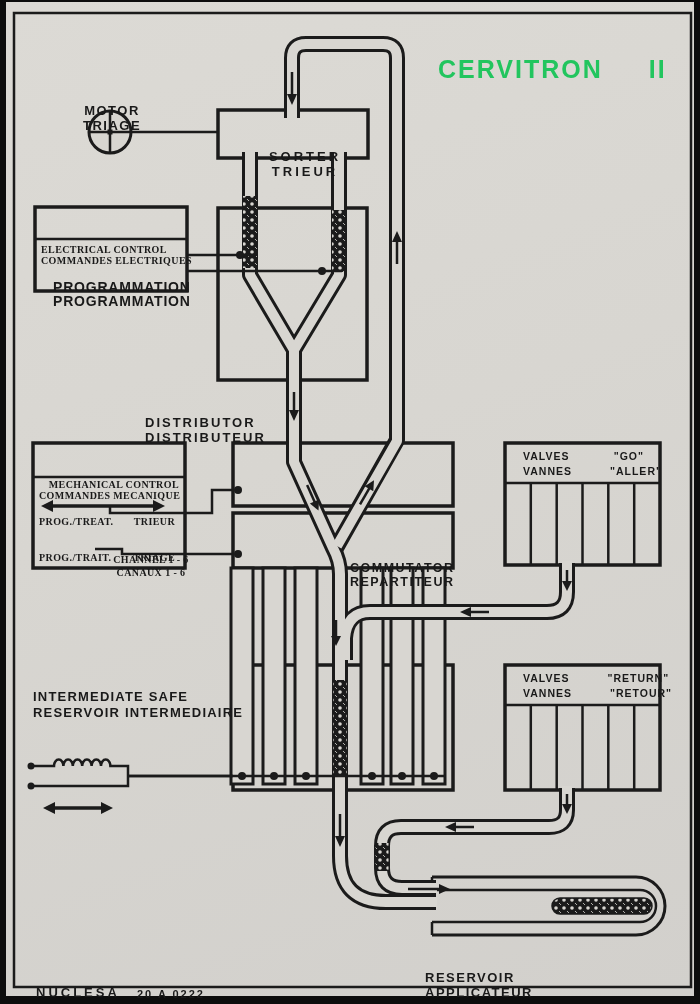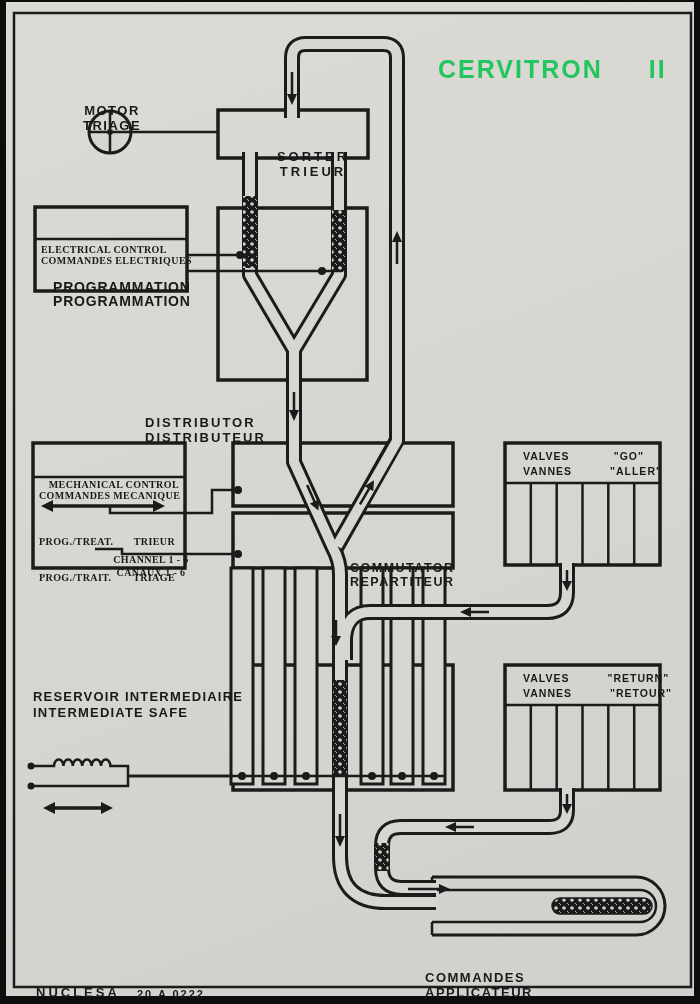--- a/index.html
+++ b/index.html
@@ -221,47 +221,47 @@
   </g>
 </svg>
 
 <div id="title">
   <span>CERVITRON</span>
   <span class="model">II</span>
 </div>
 
 <div class="lbl ctr" style="left:58px;top:72px;width:108px;"><div>MOTOR</div><div>TRIAGE</div></div>
 
-<div class="lbl ctr" style="left:228px;top:118px;width:130px;letter-spacing:3px;padding-left:20px;"><div>SORTER</div><div>TRIEUR</div></div>
+<div class="lbl ctr" style="left:220px;top:118px;width:130px;letter-spacing:3px;padding-left:20px;"><div>SORTER</div><div>TRIEUR</div></div>
 
 <div class="lbl sm" style="left:41px;top:212px;width:144px;"><div>ELECTRICAL CONTROL</div><div>COMMANDES ELECTRIQUES</div></div>
 
 <div class="lbl md" style="left:53px;top:248px;line-height:14px;"><div>PROGRAMMATION</div><div>PROGRAMMATION</div></div>
 
 <div class="lbl" style="left:145px;top:384px;letter-spacing:2px;"><div>DISTRIBUTOR</div><div>DISTRIBUTEUR</div></div>
 
 <div class="lbl sm" style="left:39px;top:447px;width:140px;text-align:right;"><div>MECHANICAL CONTROL</div><div>COMMANDES MECANIQUE</div></div>
 
-<div class="lbl sm" style="left:39px;top:480px;width:136px;line-height:12px;">
+<div class="lbl sm" style="left:39px;top:460px;width:136px;line-height:12px;">
   <div class="row2"><span>PROG./TREAT.</span><span>TRIEUR</span></div>
   <div class="row2"><span>PROG./TRAIT.</span><span>TRIAGE</span></div>
 </div>
 
 <div class="lbl sm ctr" style="left:36px;top:521px;width:146px;line-height:13px;padding-left:42px;"><div>CHANNEL 1 - 6</div><div>CANAUX 1 - 6</div></div>
 
 <div class="valves-head" style="left:505px;top:449px;">
   <div class="row2"><span>VALVES</span><span>"GO"</span></div>
   <div class="row2"><span>VANNES</span><span>"ALLER"</span></div>
 </div>
 
 <div class="lbl" style="left:350px;top:529px;font-size:12.5px;line-height:14px;"><div>COMMUTATOR</div><div>REPARTITEUR</div></div>
 
-<div class="lbl" style="left:33px;top:657px;letter-spacing:1.2px;line-height:15.5px;"><div>RESERVOIR INTERMEDIAIRE</div><div>INTERMEDIATE SAFE</div></div>
+<div class="lbl" style="left:33px;top:657px;letter-spacing:1.2px;line-height:15.5px;"><div>INTERMEDIATE SAFE</div><div>RESERVOIR INTERMEDIAIRE</div></div>
 
 <div class="valves-head" style="left:505px;top:671px;">
   <div class="row2"><span>VALVES</span><span>"RETURN"</span></div>
   <div class="row2"><span>VANNES</span><span>"RETOUR"</span></div>
 </div>
 
-<div class="lbl" style="left:425px;top:938px;line-height:15px;"><div>COMMANDES</div><div>APPLICATEUR</div></div>
+<div class="lbl" style="left:425px;top:938px;line-height:15px;"><div>RESERVOIR</div><div>APPLICATEUR</div></div>
 
 <div class="lbl" style="left:36px;top:954px;letter-spacing:3px;">NUCLESA</div>
 <div class="lbl" style="left:137px;top:956px;font-size:11px;letter-spacing:2px;">20 A 0222</div>
 
 </body></html>

